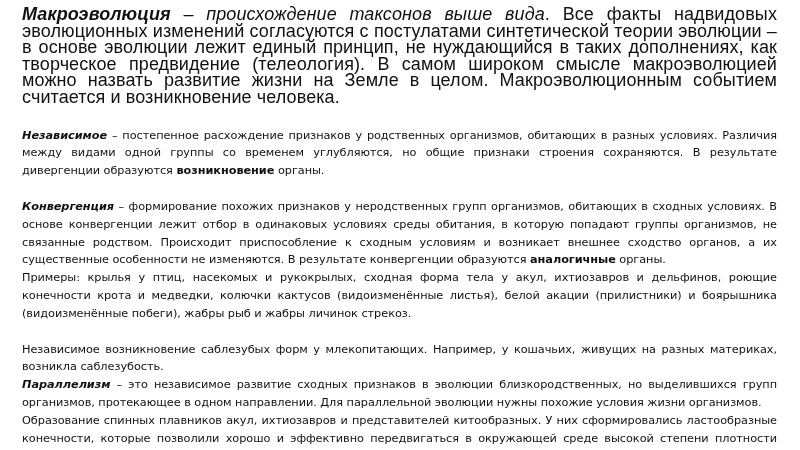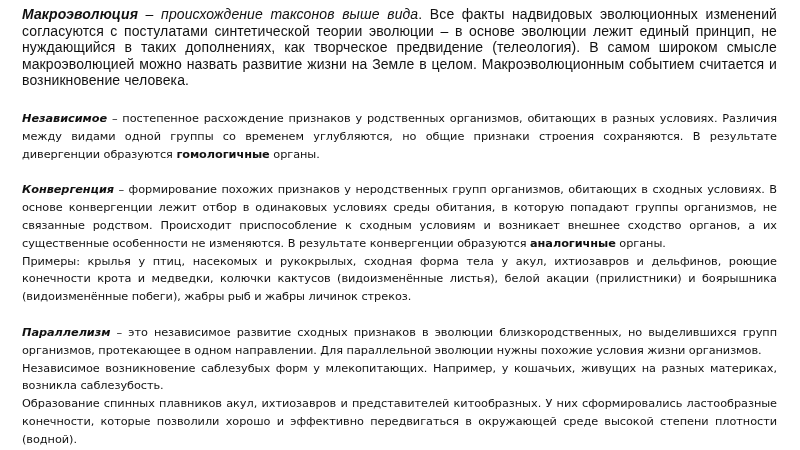--- a/index.html
+++ b/index.html
@@ -3,21 +3,21 @@
 <meta charset="utf-8">
 <style>
   html, body { margin: 0; padding: 0; }
   body {
     width: 800px; height: 450px; background: #ffffff; overflow: hidden;
     position: relative; color: #111111;
   }
   .page { position: absolute; left: 22px; top: 6px; width: 755px; }
   .p1 {
     font-family: "Liberation Sans", sans-serif;
-    font-size: 14px; line-height: 16.6px;
+    font-size: 18px; line-height: 16.6px;
     text-align: justify; margin: 0 0 21px 0;
     letter-spacing: 0.1px;
   }
   .p {
     font-family: "DejaVu Sans", sans-serif;
     font-size: 11.3px; line-height: 17.8px;
     text-align: justify; margin: 0;
     letter-spacing: -0.05px;
   }
   .gap { height: 18px; }
@@ -25,26 +25,26 @@
   .ital { font-style: italic; }
   .b { font-weight: bold; }
 </style>
 </head>
 <body>
 
 <div class="page">
 
   <p class="p1"><span class="term">Макроэволюция</span><span class="ital"> – происхождение таксонов выше вида</span><span>. Все факты надвидовых эволюционных изменений согласуются с постулатами синтетической теории эволюции – в основе эволюции лежит единый принцип, не нуждающийся в таких дополнениях, как творческое предвидение (телеология). В самом широком смысле макроэволюцией можно назвать развитие жизни на Земле в целом. Макроэволюционным событием считается и возникновение человека.</span></p>
 
-  <p class="p"><span class="term">Независимое</span><span> – постепенное расхождение признаков у родственных организмов, обитающих в разных условиях. Различия между видами одной группы со временем углубляются, но общие признаки строения сохраняются. В результате дивергенции образуются </span><span class="b">гомологичные</span><span> органы.</span></p>
+  <p class="p"><span class="term">Независимое</span><span> – постепенное расхождение признаков у родственных организмов, обитающих в разных условиях. Различия между видами одной группы со временем углубляются, но общие признаки строения сохраняются. В результате дивергенции образуются </span><span class="b">возникновение</span><span> органы.</span></p>
 
   <div class="gap"></div>
 
   <p class="p"><span class="term">Конвергенция</span><span> – формирование похожих признаков у неродственных групп организмов, обитающих в сходных условиях. В основе конвергенции лежит отбор в одинаковых условиях среды обитания, в которую попадают группы организмов, не связанные родством. Происходит приспособление к сходным условиям и возникает внешнее сходство органов, а их существенные особенности не изменяются. В результате конвергенции образуются </span><span class="b">аналогичные</span><span> органы.</span></p>
   <p class="p">Примеры: крылья у птиц, насекомых и рукокрылых, сходная форма тела у акул, ихтиозавров и дельфинов, роющие конечности крота и медведки, колючки кактусов (видоизменённые листья), белой акации (прилистники) и боярышника (видоизменённые побеги), жабры рыб и жабры личинок стрекоз.</p>
 
   <div class="gap"></div>
 
+  <p class="p">Независимое возникновение саблезубых форм у млекопитающих. Например, у кошачьих, живущих на разных материках, возникла саблезубость.</p>
   <p class="p"><span class="term">Параллелизм</span><span> – это независимое развитие сходных признаков в эволюции близкородственных, но выделившихся групп организмов, протекающее в одном направлении. Для параллельной эволюции нужны похожие условия жизни организмов.</span></p>
-  <p class="p">Независимое возникновение саблезубых форм у млекопитающих. Например, у кошачьих, живущих на разных материках, возникла саблезубость.</p>
   <p class="p">Образование спинных плавников акул, ихтиозавров и представителей китообразных. У них сформировались ластообразные конечности, которые позволили хорошо и эффективно передвигаться в окружающей среде высокой степени плотности (водной).</p>
 
 </div>
 
 </body></html>

